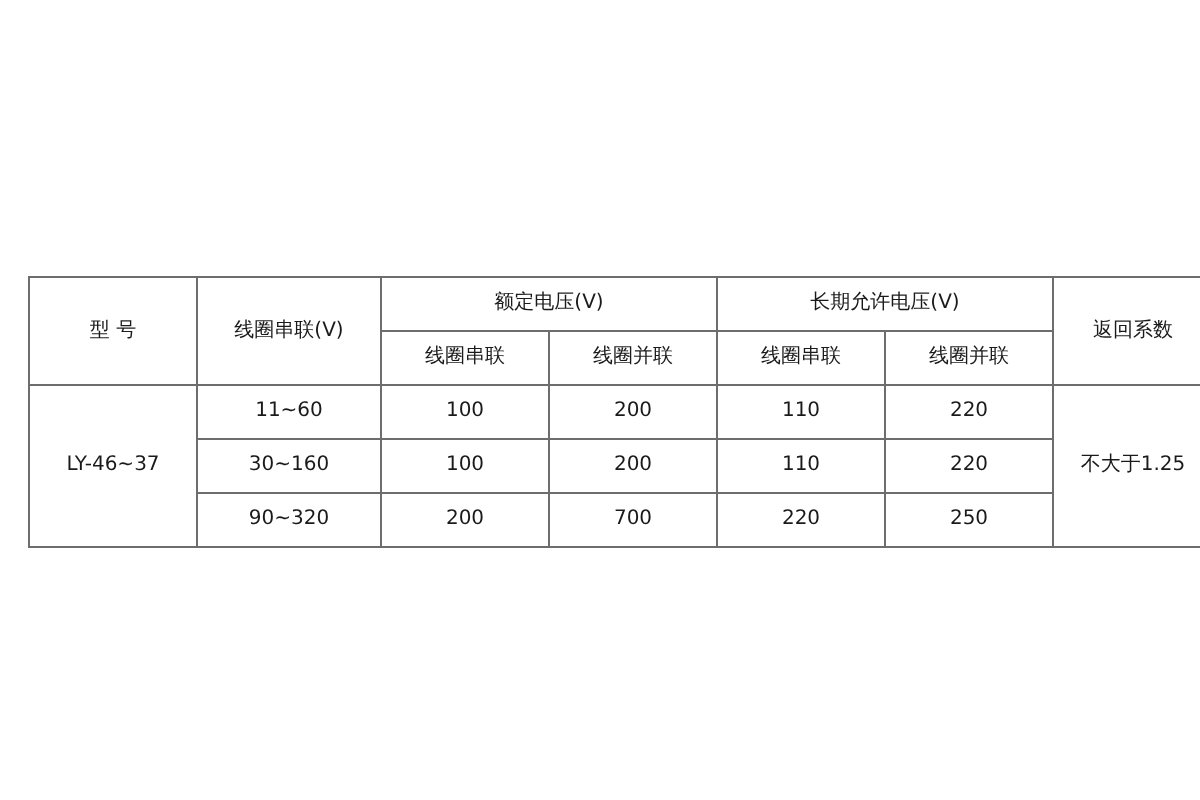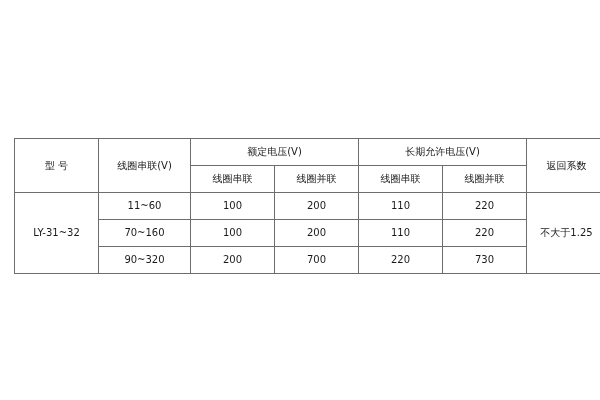--- a/index.html
+++ b/index.html
@@ -82,38 +82,38 @@
           <td class="hdr" colspan="2">长期允许电压(V)</td>
           <td class="hdr" rowspan="2">返回系数</td>
         </tr>
         <tr class="sub-row">
           <td>线圈串联</td>
           <td>线圈并联</td>
           <td>线圈串联</td>
           <td>线圈并联</td>
         </tr>
         <tr class="data-row">
-          <td class="modelname" rowspan="3">LY-31~32</td>
+          <td class="modelname" rowspan="3">LY-46~37</td>
           <td>11~60</td>
           <td>100</td>
           <td>200</td>
           <td>110</td>
           <td>220</td>
           <td class="coef" rowspan="3">不大于1.25</td>
         </tr>
         <tr class="data-row">
-          <td>70~160</td>
+          <td>30~160</td>
           <td>100</td>
           <td>200</td>
           <td>110</td>
           <td>220</td>
         </tr>
         <tr class="data-row">
           <td>90~320</td>
           <td>200</td>
           <td>700</td>
           <td>220</td>
-          <td>730</td>
+          <td>250</td>
         </tr>
       </tbody>
     </table>
   </div>
 </div>
 
 </body></html>

